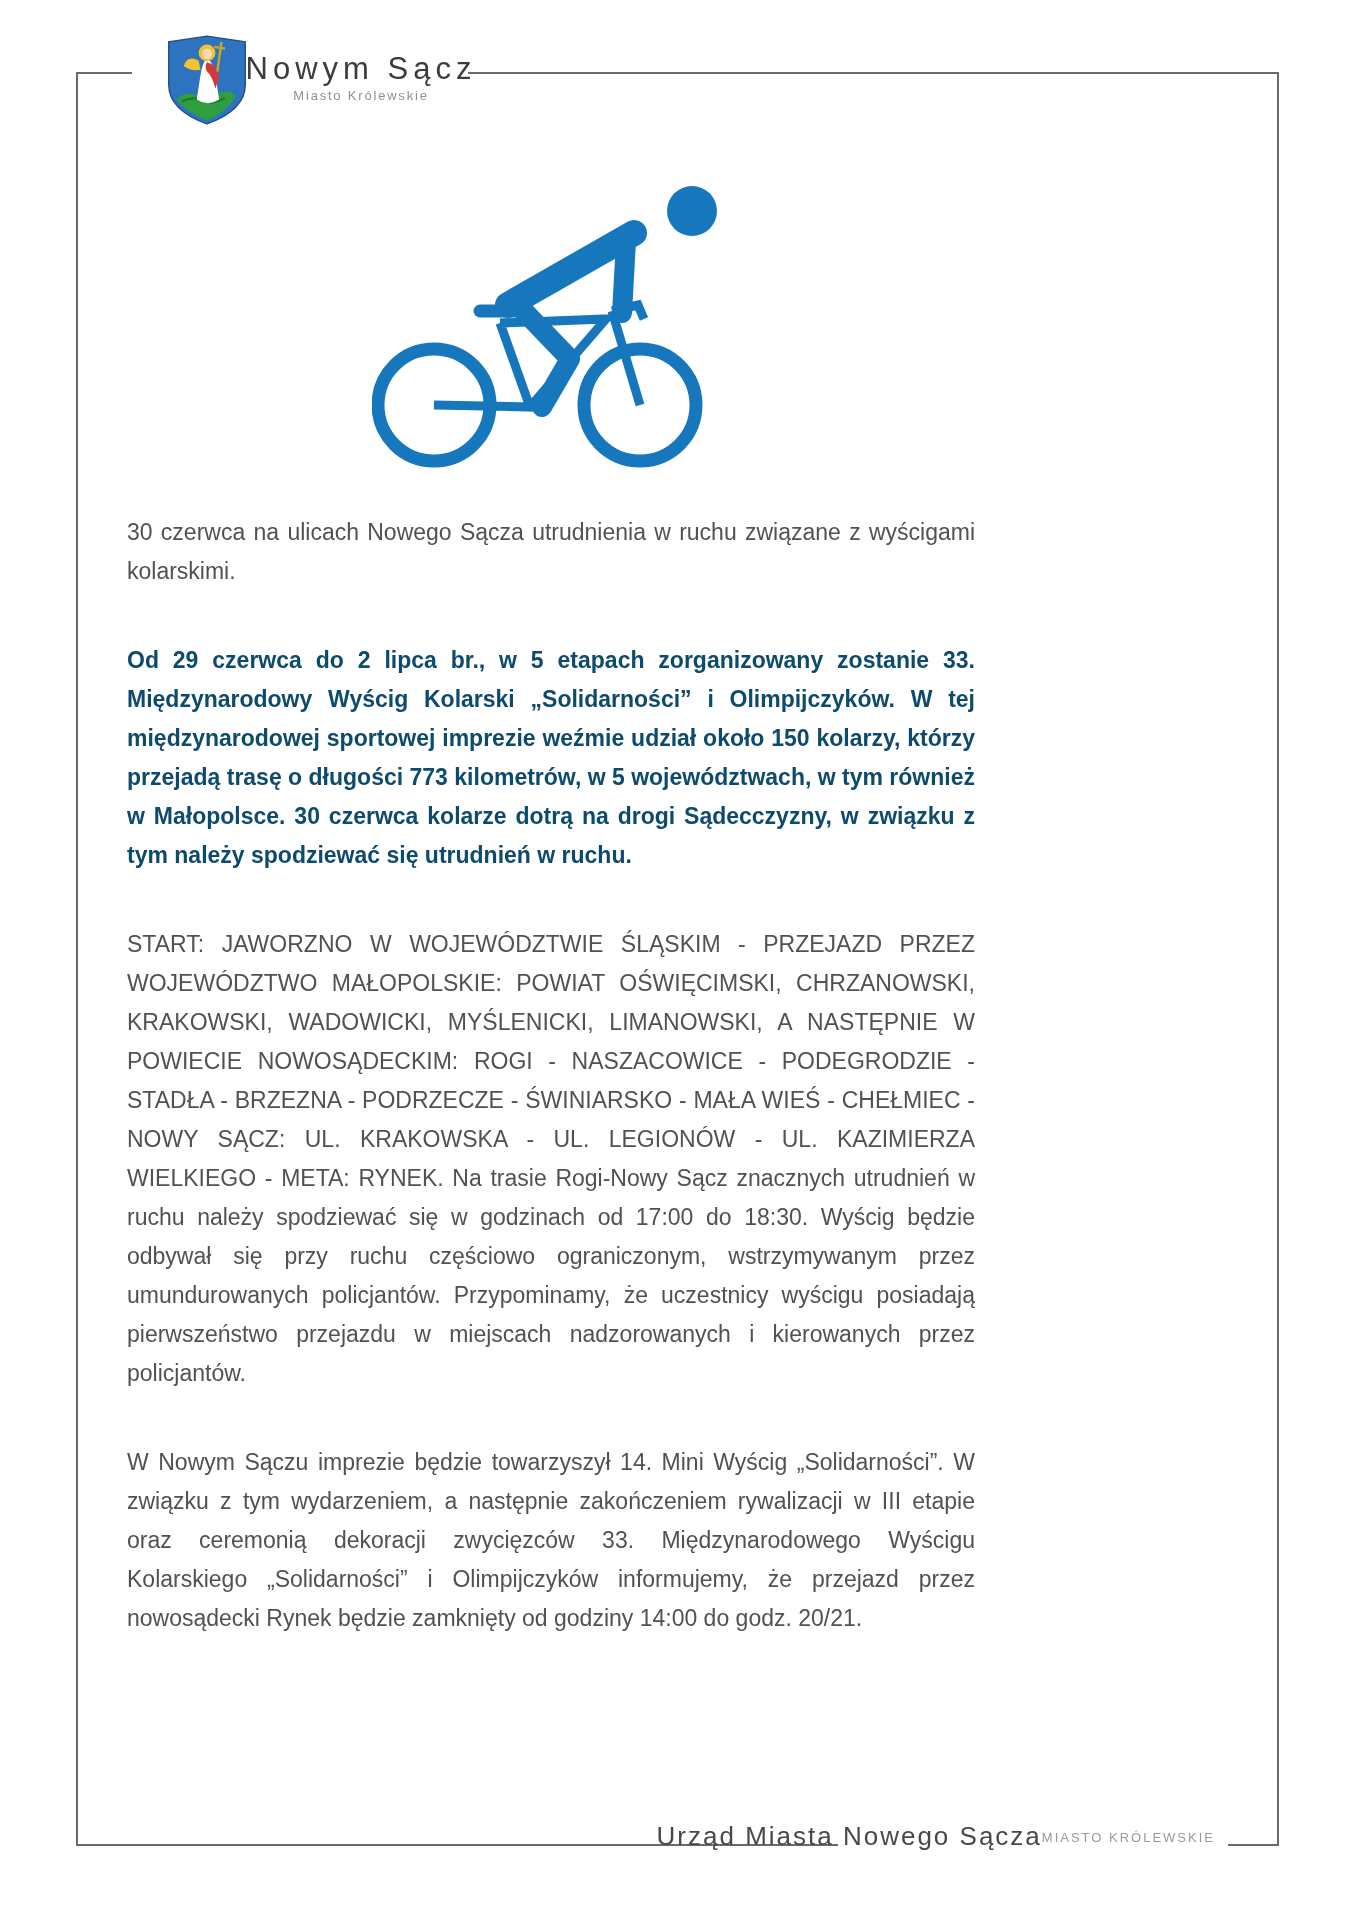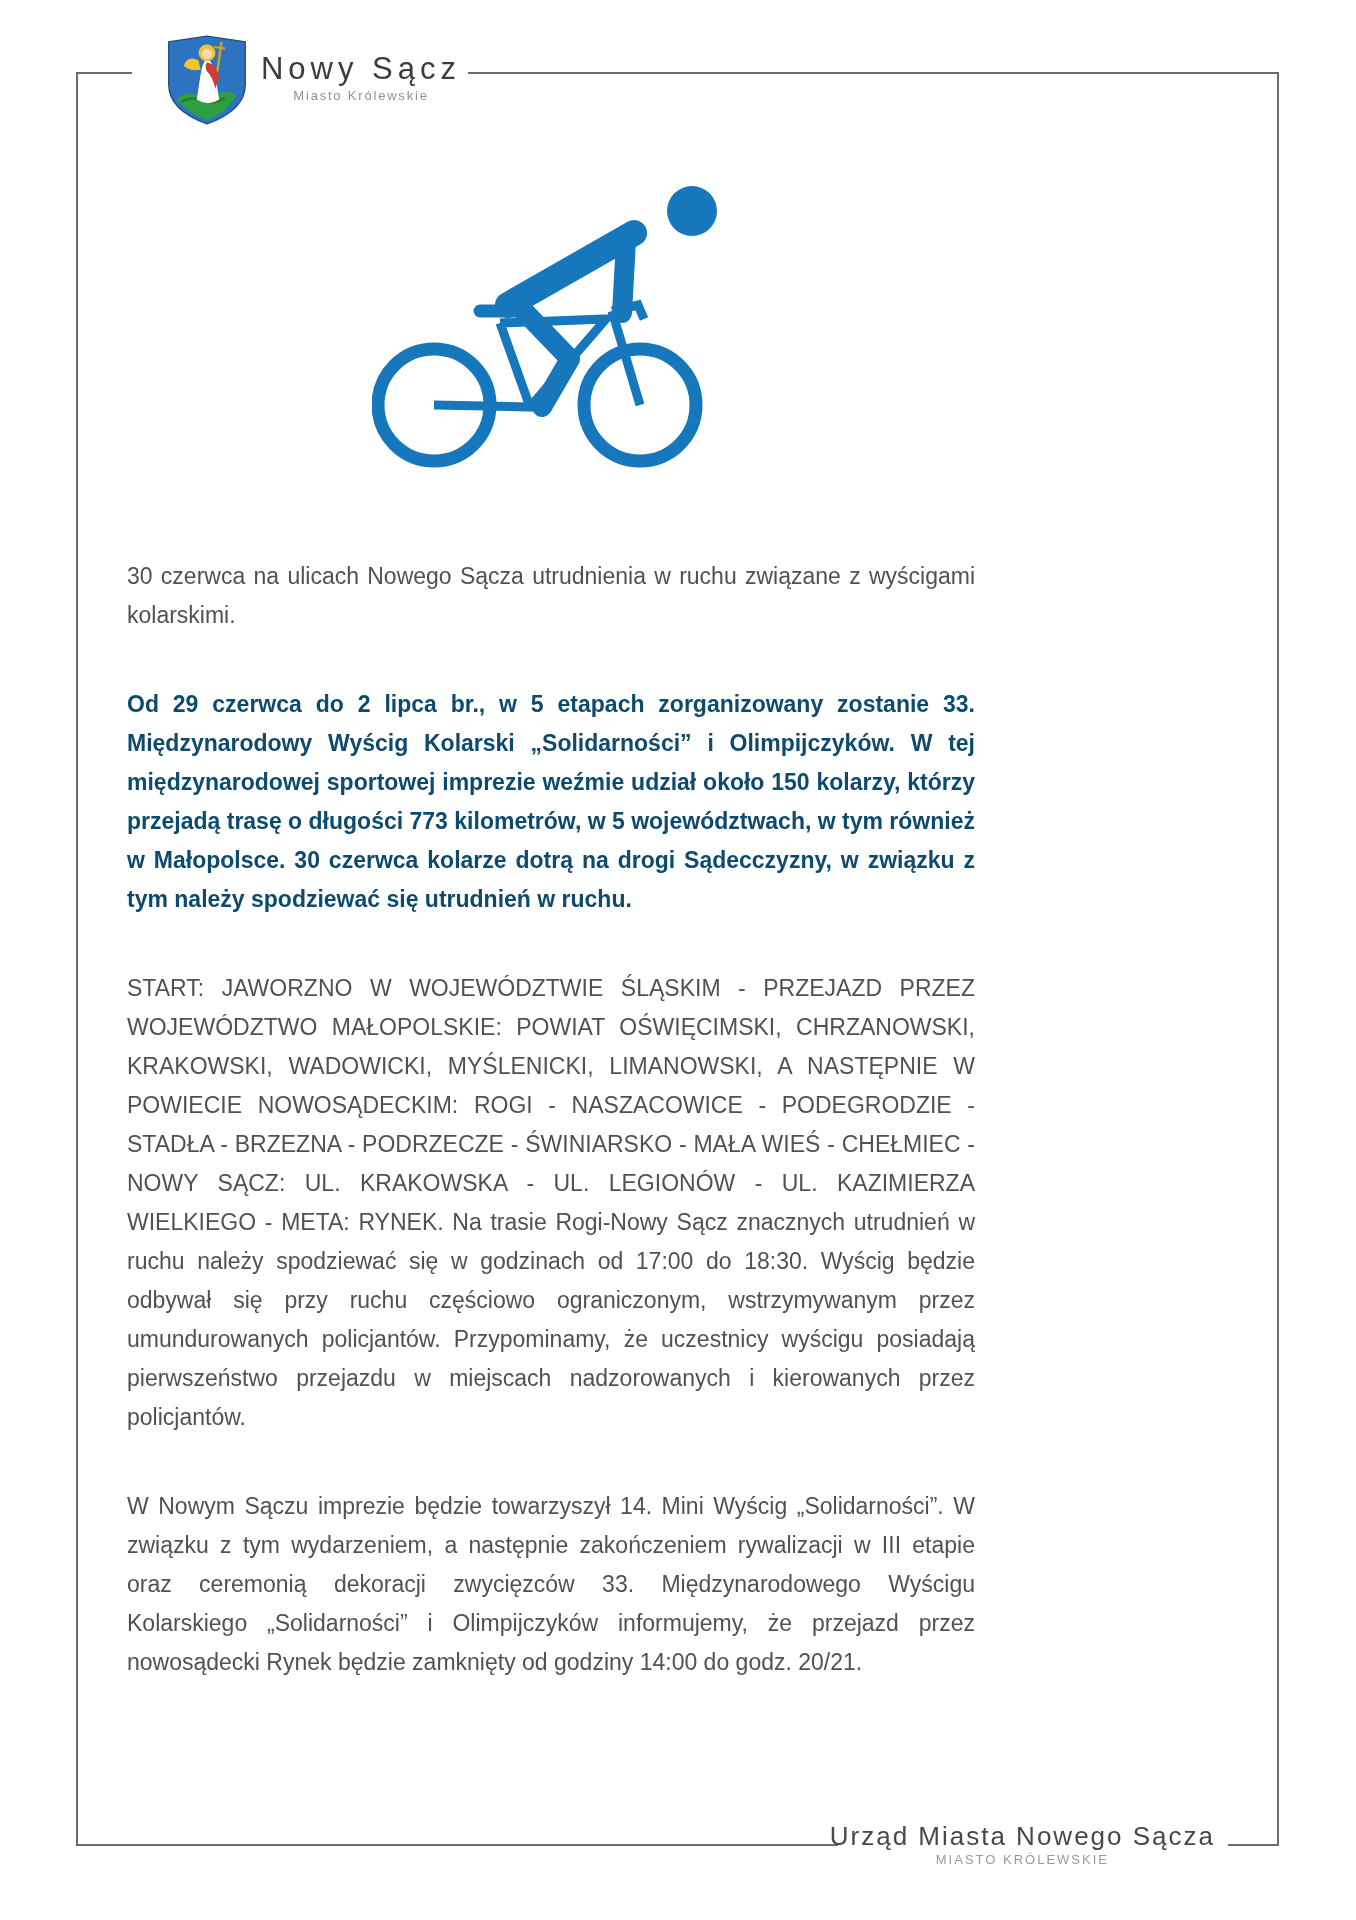--- a/index.html
+++ b/index.html
@@ -36,36 +36,36 @@
   }
 
   
   .cyclist{
     position:absolute;left:372px;top:160px;width:360px;height:312px;
     color:#1677bd;
   }
 
   
   .article{
-    position:absolute;left:127px;top:557px;width:848px;
+    position:absolute;left:127px;top:513px;width:848px;
     color:#515154;
   }
   .article p{
     margin:0 0 50px 0;
     font-size:23px;line-height:39px;
     text-align:justify;
   }
   .article p.bold{
     font-weight:700;color:#0c4a6e;
   }
 
   
   .footer-text{
     position:absolute;right:141px;top:1822px;
-    display:flex;flex-direction:column;align-items:center;
+    display:flex;flex-direction:row;align-items:center;
   }
   .office-title{
     font-size:26px;font-weight:300;color:#48484a;
     letter-spacing:2px;white-space:nowrap;line-height:28px;
   }
   .office-subtitle{
     font-size:13px;font-weight:400;color:#9a9a9c;
     letter-spacing:2px;white-space:nowrap;margin-top:2px;
   }
 </style>
@@ -96,21 +96,21 @@
 
       <circle cx="45" cy="20" r="9" fill="#f2c230"></circle>
       <circle cx="45" cy="21" r="5.5" fill="#f7d9b8"></circle>
 
       <rect x="57" y="8" width="2.6" height="32" fill="#caa32f" transform="rotate(8 58 24)"></rect>
       <rect x="52.5" y="13" width="12" height="2.6" fill="#caa32f" transform="rotate(8 58 14)"></rect>
     </svg>
   </div>
 
   <div class="header-text">
-    <div class="city-title">Nowy Sącz</div>
+    <div class="city-title">Nowym Sącz</div>
     <div class="city-subtitle">Miasto Królewskie</div>
   </div>
 
   <div class="cyclist">
     <svg viewBox="0 0 360 310" width="360" height="312" aria-hidden="true">
       <g fill="none" stroke="currentColor">
 
         <circle cx="62" cy="244" r="56" stroke-width="13"></circle>
         <circle cx="268" cy="244" r="56" stroke-width="13"></circle>
 

